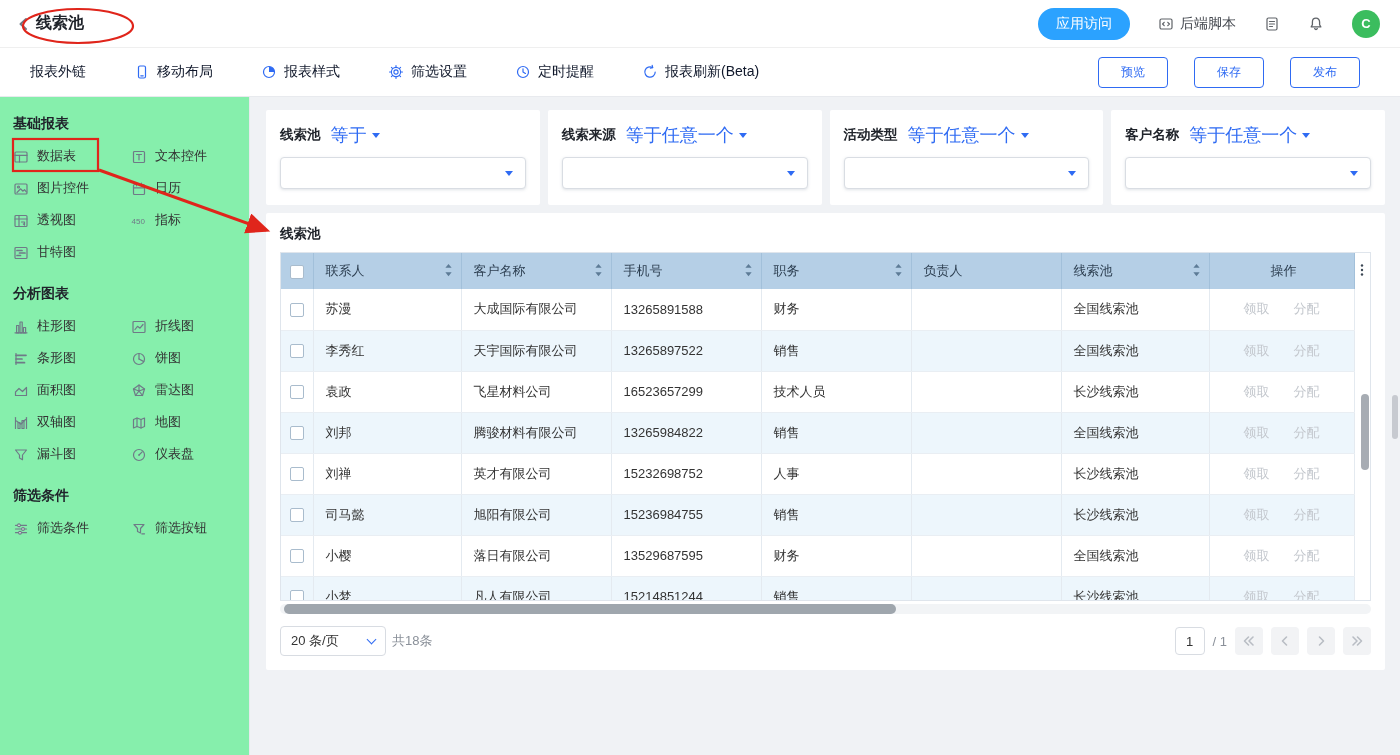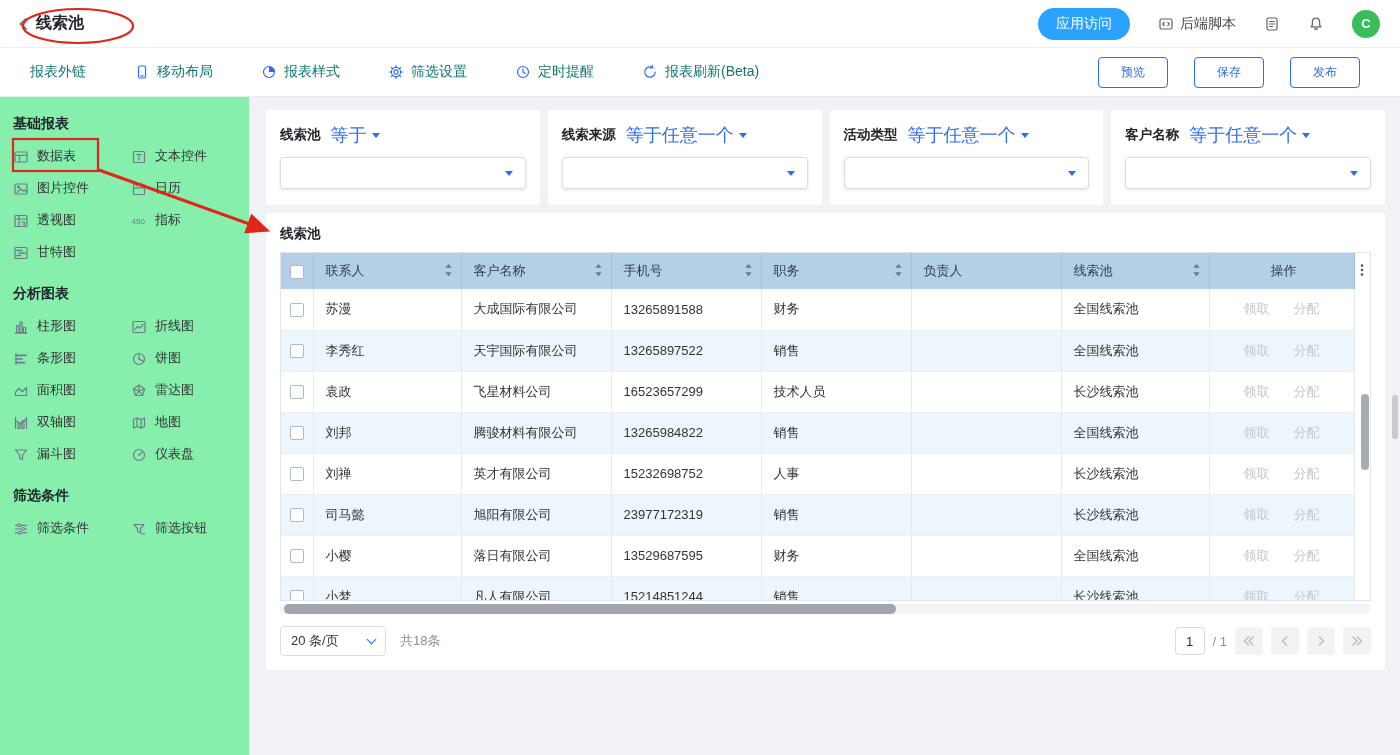--- a/index.html
+++ b/index.html
@@ -14,21 +14,21 @@
   .back{color:#2f6bf3;display:inline-flex;margin-right:4px;cursor:pointer}
   .page-title{font-size:16px;font-weight:700;color:#20242b}
   .topbar-right{margin-left:auto;display:flex;align-items:center;gap:28px}
   .btn-sky{background:#2ba2ff;color:#fff;border:none;border-radius:16px;padding:7px 18px;font-size:14px;cursor:pointer}
   .tb-item{display:flex;align-items:center;gap:6px;font-size:14px;color:#42464d;cursor:pointer}
   .avatar{width:28px;height:28px;border-radius:50%;background:#3bbd5e;color:#fff;display:flex;align-items:center;justify-content:center;font-size:13px;font-weight:700;cursor:pointer}
 
   
   .toolbar{height:49px;background:#fff;border-bottom:1px solid #e8eaee;display:flex;align-items:center;padding:0 40px 0 30px}
   .toolbar-items{display:flex;gap:48px;align-items:center}
-  .tool-item{display:flex;align-items:center;gap:7px;font-size:14px;color:#0f766e;cursor:pointer}
+  .tool-item{display:flex;align-items:center;gap:7px;font-size:14px;color:#0f172a;cursor:pointer}
   .toolbar-actions{margin-left:auto;display:flex;gap:26px}
   .btn-outline{background:#fff;border:1px solid #2f6bf3;color:#2f6bf3;font-size:12px;border-radius:4px;padding:6px 22px;cursor:pointer}
 
   
   .content{display:flex;height:658px}
   .sidebar{width:250px;background:#86efac;border-right:1px solid #e8eaee;padding:18px 12px 0 13px;overflow:hidden}
   .sb-title{font-size:14px;font-weight:700;color:#20242b;margin:0 0 14px}
   .sb-grid{display:grid;grid-template-columns:118px 1fr;row-gap:14px;margin-bottom:24px}
   .sb-item{display:flex;align-items:flex-end;gap:8px;font-size:13px;color:#333;cursor:pointer;height:18px;white-space:nowrap}
 
@@ -59,21 +59,21 @@
   .cbx{width:14px;height:14px;border:1px solid #a9bccd;border-radius:2px;background:#fff;display:inline-block;vertical-align:middle;cursor:pointer}
   .grid td.actions-cell{text-align:center;padding:0}
   .act{color:#c3c7cd;margin:0 12px;cursor:pointer}
   .col-settings{position:absolute;top:9px;right:0;color:#3c4754;cursor:pointer}
   .vscroll{position:absolute;top:37px;right:1px;width:8px;height:310px}
   .vthumb{position:absolute;top:104px;left:0;width:8px;height:76px;background:#a7acb3;border-radius:4px}
   .hscroll{height:10px;background:#f2f4f6;border-radius:5px;position:relative;margin-top:3px}
   .hthumb{position:absolute;top:0;left:4px;width:612px;height:10px;background:#9fa6ad;border-radius:5px}
 
   
-  .table-footer{display:flex;align-items:center;margin-top:12px;gap:14px}
+  .table-footer{display:flex;align-items:center;margin-top:12px;gap:6px}
   .pagesize{width:106px;height:30px;border:1px solid #d8dce2;border-radius:4px;display:flex;align-items:center;justify-content:space-between;padding:0 10px;color:#333;cursor:pointer;background:#fff}
   .chev{width:7px;height:7px;border-right:1.6px solid #2f6bf3;border-bottom:1.6px solid #2f6bf3;transform:rotate(45deg);margin-top:-3px}
   .total{color:#8a9099}
   .pager{margin-left:auto;display:flex;align-items:center;gap:8px}
   .pagebox{min-width:30px;height:28px;border:1px solid #d8dce2;border-radius:4px;display:flex;align-items:center;justify-content:center;background:#fff;padding:0 6px;cursor:pointer}
   .ptotal{color:#8a9099}
   .pgbtn{width:28px;height:28px;border-radius:4px;background:#f2f3f5;color:#b9bdc4;display:flex;align-items:center;justify-content:center;border:none;cursor:pointer}
 
   .win-scroll{position:absolute;right:2px;top:395px;width:6px;height:44px;background:#c7cad0;border-radius:3px;z-index:40}
 
@@ -578,21 +578,21 @@
                     <td><span>15232698752</span></td>
                     <td><span>人事</span></td>
                     <td><span></span></td>
                     <td><span>长沙线索池</span></td>
                     <td class="actions-cell"><span class="act">领取</span><span class="act">分配</span></td>
                   </tr>
                   <tr class="alt">
                     <td class="cbx-cell"><span class="cbx"></span></td>
                     <td><span>司马懿</span></td>
                     <td><span>旭阳有限公司</span></td>
-                    <td><span>23977172319</span></td>
+                    <td><span>15236984755</span></td>
                     <td><span>销售</span></td>
                     <td><span></span></td>
                     <td><span>长沙线索池</span></td>
                     <td class="actions-cell"><span class="act">领取</span><span class="act">分配</span></td>
                   </tr>
                   <tr class="">
                     <td class="cbx-cell"><span class="cbx"></span></td>
                     <td><span>小樱</span></td>
                     <td><span>落日有限公司</span></td>
                     <td><span>13529687595</span></td>

